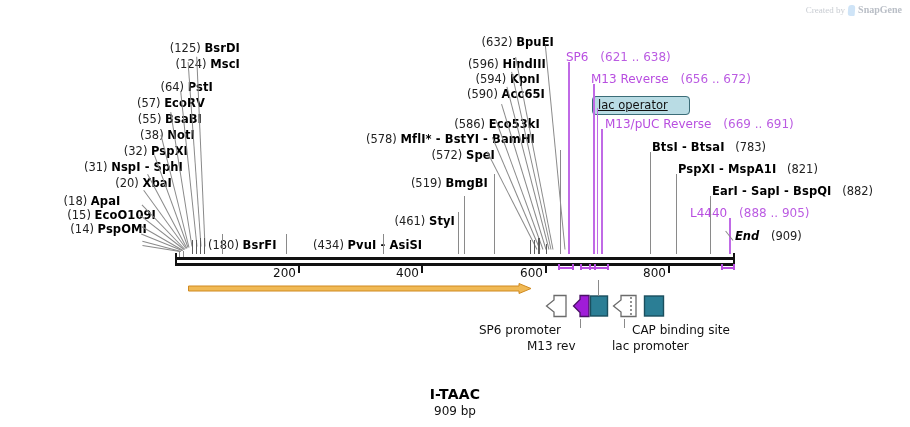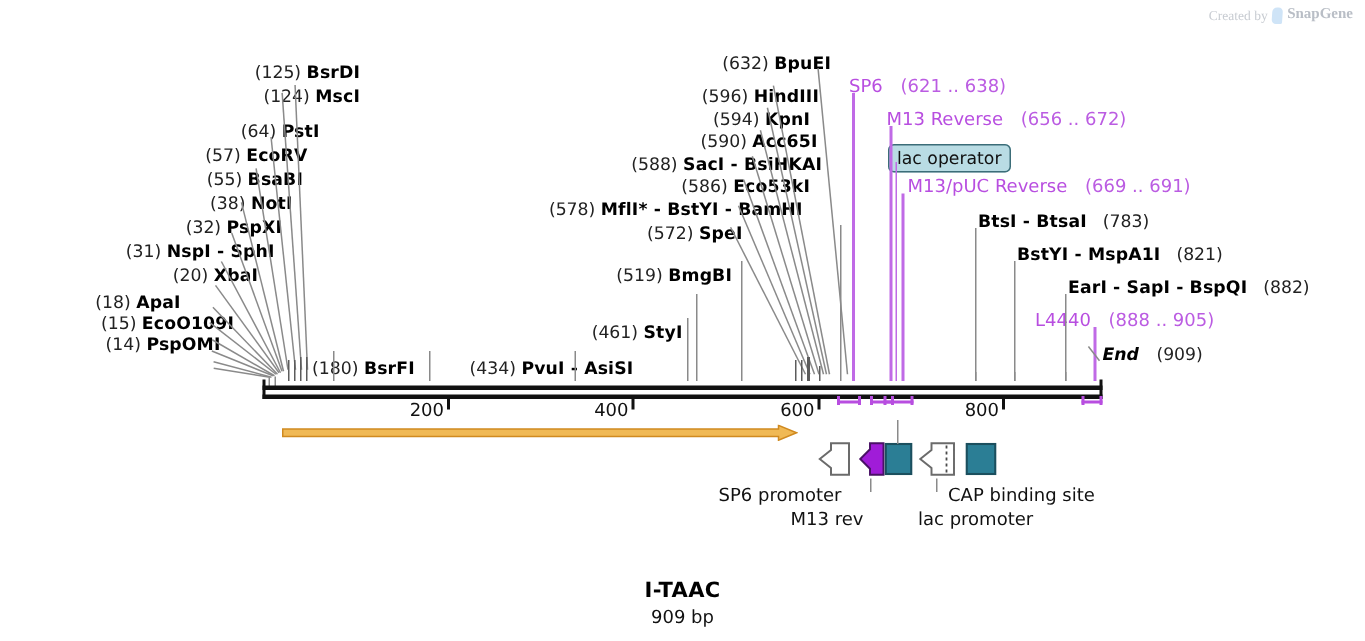--- a/index.html
+++ b/index.html
@@ -41,22 +41,23 @@
   .plbl .pname{color:#b84ee0;}
   .plbl .prange{color:#bb5ce2;}
 
   
   #lac-operator-tag{
     font-size:11.5px;
     color:#111;
     background:#b9dce4;
     border:1px solid #3c6d78;
     border-radius:4px;
-    padding:1px 5px 2px 5px;
+    padding:1px 21px 2px 5px;
     line-height:12px;
+    text-decoration:underline;
   }
 
   
   .leader{position:absolute;background:#8a8a8a;transform-origin:top left;}
   .leader.purple{background:#c06ae6;}
 
   
   #ruler-wrap{left:175px;top:252px;width:560px;height:30px;}
   .ruler-bar{position:absolute;left:0;width:560px;background:#111;}
   #ruler-bar-top{top:5px;height:3px;}
@@ -172,24 +173,20 @@
     <span class="enz">SpeI</span>
   </div>
   <div class="abs lbl rt" style="left:250px;top:132px;width:285px;">
     <span class="pos">(578)</span>
     <span class="enz">MflI* - BstYI - BamHI</span>
   </div>
   <div class="abs lbl rt" style="left:280px;top:117px;width:260px;">
     <span class="pos">(586)</span>
     <span class="enz">Eco53kI</span>
   </div>
-  <div class="abs lbl rt" style="left:260px;top:102px;width:288px;">
-    <span class="pos">(588)</span>
-    <span class="enz">SacI - BsiHKAI</span>
-  </div>
   <div class="abs lbl rt" style="left:300px;top:87px;width:245px;">
     <span class="pos">(590)</span>
     <span class="enz">Acc65I</span>
   </div>
   <div class="abs lbl rt" style="left:300px;top:72px;width:240px;">
     <span class="pos">(594)</span>
     <span class="enz">KpnI</span>
   </div>
   <div class="abs lbl rt" style="left:300px;top:57px;width:246px;">
     <span class="pos">(596)</span>
@@ -216,21 +213,21 @@
   <div class="abs plbl" style="left:605px;top:117px;text-align:right;">
     <span class="pname">M13/pUC Reverse</span>
     <span class="prange" style="margin-left:8px;">(669 .. 691)</span>
   </div>
 
   <div class="abs lbl" style="left:652px;top:140px;">
     <span class="enz">BtsI - BtsaI</span>
     <span class="pos" style="margin-left:7px;">(783)</span>
   </div>
   <div class="abs lbl" style="left:678px;top:162px;">
-    <span class="enz">BstYI - MspA1I</span>
+    <span class="enz">PspXI - MspA1I</span>
     <span class="pos" style="margin-left:7px;">(821)</span>
   </div>
   <div class="abs lbl" style="left:712px;top:184px;">
     <span class="enz">EarI - SapI - BspQI</span>
     <span class="pos" style="margin-left:7px;">(882)</span>
   </div>
   <div class="abs plbl" style="left:690px;top:206px;">
     <span class="pname">L4440</span>
     <span class="prange" style="margin-left:8px;">(888 .. 905)</span>
   </div>

